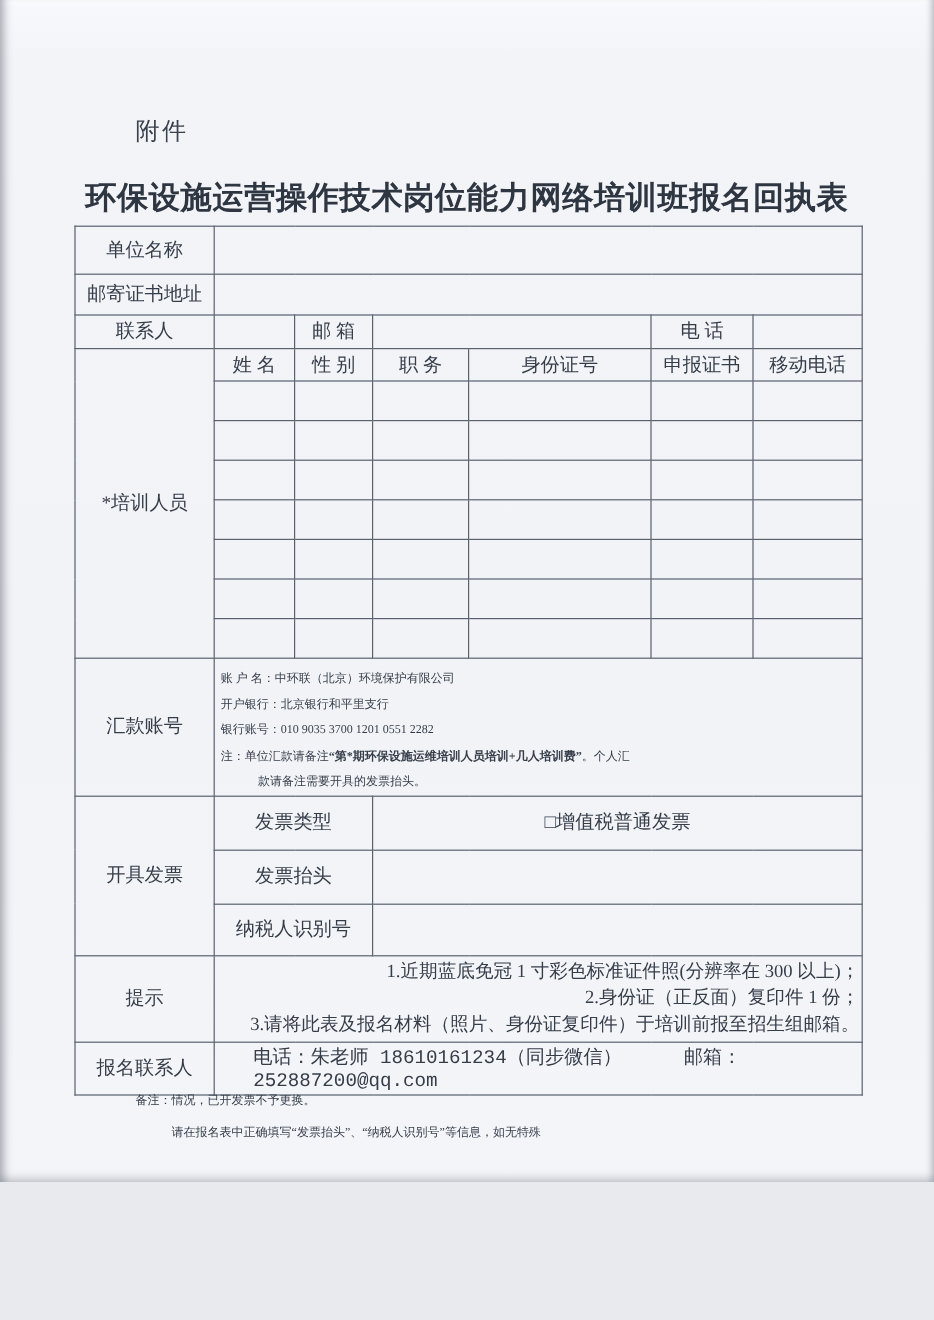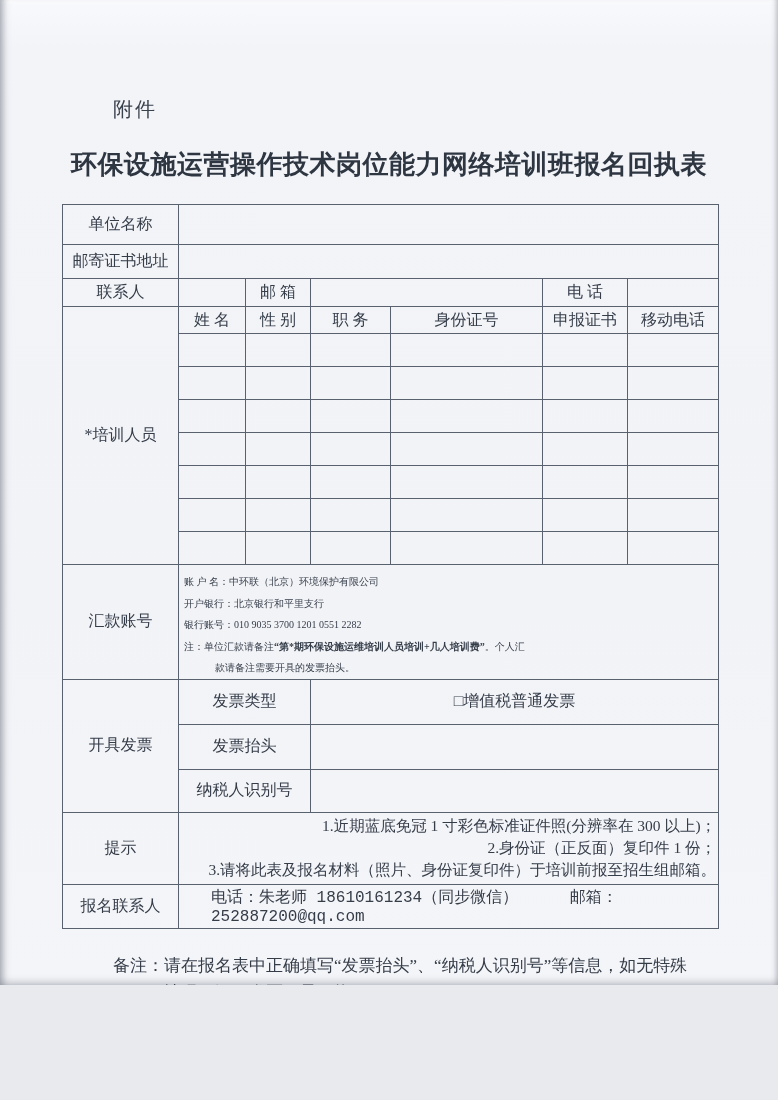--- a/index.html
+++ b/index.html
@@ -33,21 +33,21 @@
     left: 0; top: 147px;
     width: 778px;
     text-align: center;
     font-size: 26px;
     font-weight: 700;
     letter-spacing: 0.5px;
     color: #2e3642;
   }
   table.form-table {
     position: absolute;
-    left: 62px; top: 204px;
+    left: 62px; top: 188px;
     width: 656px;
     border-collapse: collapse;
     table-layout: fixed;
   }
   .form-table td {
     border: 1px solid #59616e;
     font-size: 16px;
     color: #353d49;
     padding: 0;
     vertical-align: middle;
@@ -76,23 +76,23 @@
     line-height: 22px;
   }
   td.contact-cell {
     text-align: left;
     padding-left: 32px;
     font-size: 16px;
   }
   .contact-email { margin-left: 42px; }
   .remark {
     position: absolute;
-    left: 113px; top: 952px;
+    left: 113px; top: 904px;
     width: 580px;
-    font-size: 17px;
+    font-size: 10px;
     line-height: 27px;
     color: #353d49;
     display: flex;
   }
   .remark-label { white-space: nowrap; }
   .remark-text span { display: block; }
   .pageno {
     position: absolute;
     left: 0; top: 1017px;
     width: 778px;
@@ -251,20 +251,20 @@
           <span class="contact-email">邮箱：252887200@qq.com</span>
         </td>
       </tr>
 
     </tbody>
   </table>
 
   <div class="remark">
     <span class="remark-label">备注：</span>
     <span class="remark-text">
+      <span>情况，已开发票不予更换。</span>
       <span>请在报名表中正确填写“发票抬头”、“纳税人识别号”等信息，如无特殊</span>
-      <span>情况，已开发票不予更换。</span>
     </span>
   </div>
 
   <div class="pageno">— 6 —</div>
 
 </div>
 
 </body></html>

